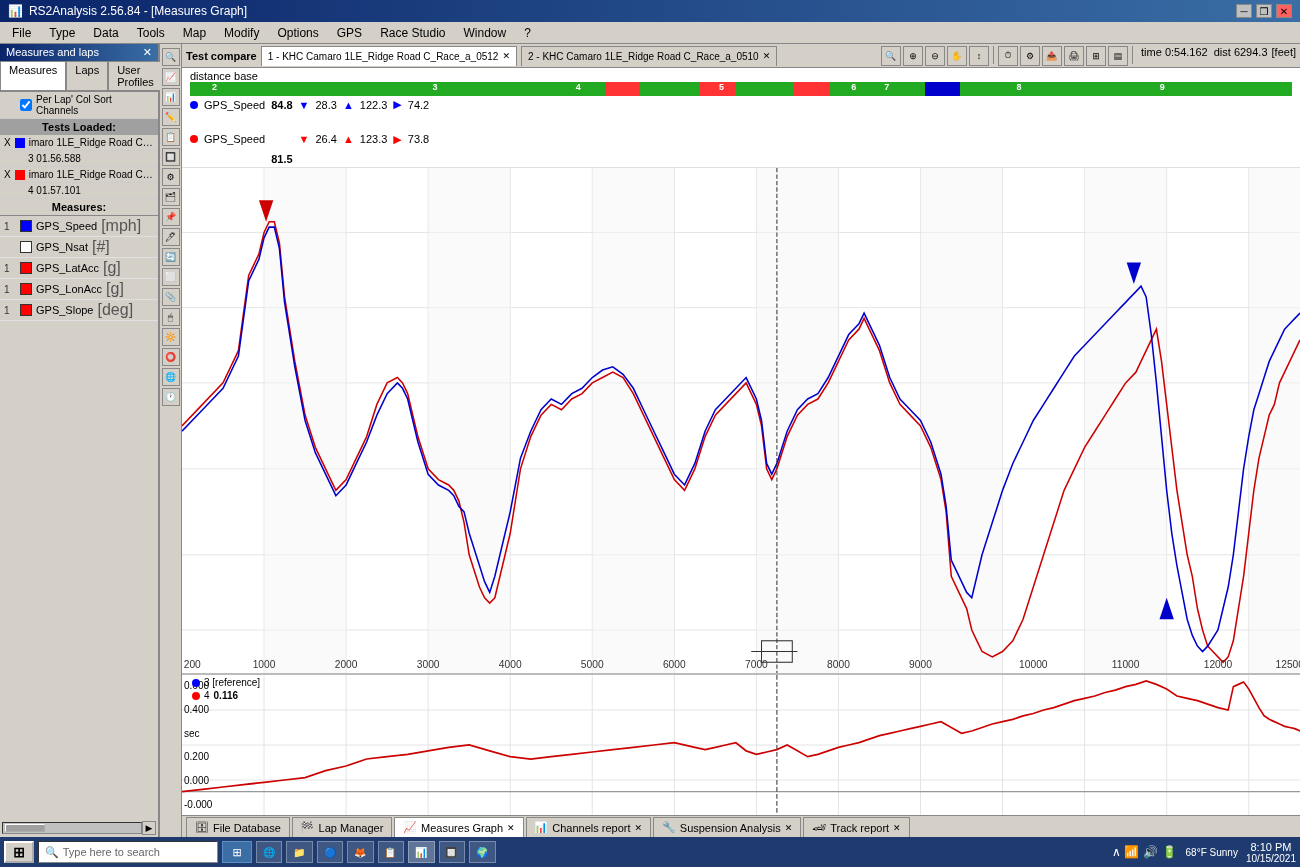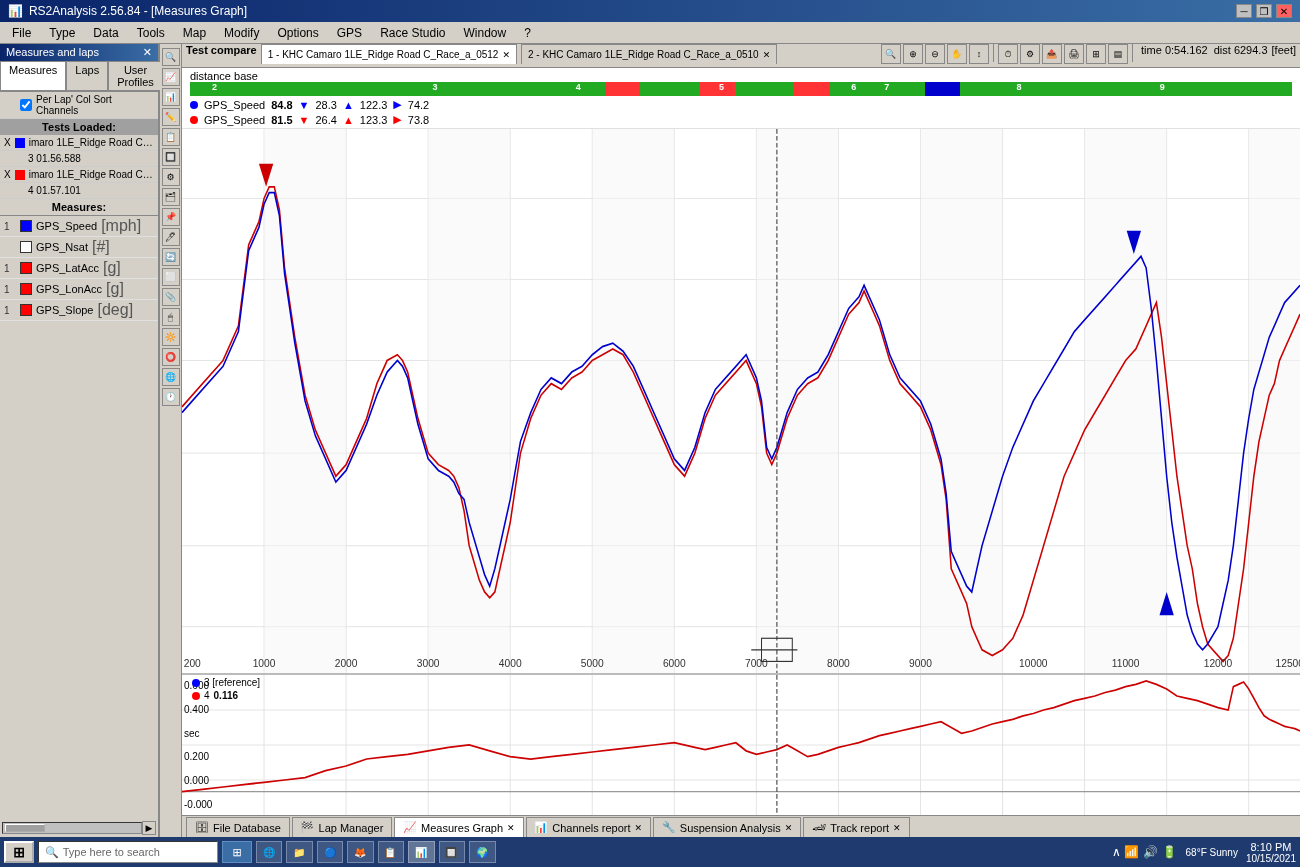--- a/index.html
+++ b/index.html
@@ -58,21 +58,20 @@
       color: white;
       font-size: 11px;
       padding: 2px 6px;
       display: flex;
       justify-content: space-between;
     }
     .panel-tabs {
       display: flex;
       background: #bef264;
       border-bottom: 1px solid #888;
-      text-align: center;
     }
     .panel-tab {
       padding: 2px 8px;
       font-size: 11px;
       border: 1px solid #888;
       cursor: pointer;
       background: #d4d0c8;
     }
     .panel-tab.active { background: white; }
     .lap-col-row {
@@ -351,21 +350,21 @@
     <div class="toolbar-btn">📎</div>
     <div class="toolbar-btn">🖱</div>
     <div class="toolbar-btn">🔆</div>
     <div class="toolbar-btn">⭕</div>
     <div class="toolbar-btn">🌐</div>
     <div class="toolbar-btn">🕐</div>
   </div>
 
   <div class="graph-area">
 
-    <div style="display:flex; align-items:flex-start; background:#d4d0c8; border-bottom:1px solid #888; height:24px; padding:0 4px; gap:4px;">
+    <div style="display:flex; align-items:center; background:#d4d0c8; border-bottom:1px solid #888; height:24px; padding:0 4px; gap:4px;">
       <span style="font-weight:bold; font-size:11px; white-space:nowrap;">Test compare</span>
       <div class="test-tab active">
         <span style="font-size:10px;">1 - KHC Camaro 1LE_Ridge Road C_Race_a_0512</span>
         <span style="font-size:9px; cursor:pointer;">✕</span>
       </div>
       <div class="test-tab">
         <span style="font-size:10px;">2 - KHC Camaro 1LE_Ridge Road C_Race_a_0510</span>
         <span style="font-size:9px; cursor:pointer;">✕</span>
       </div>
       <div style="flex:1;"></div>
@@ -428,21 +427,21 @@
         <span style="color:#0000ff;">▼</span>
         <span>28.3</span>
         <span style="color:#0000ff;">▲</span>
         <span>122.3</span>
         <span style="color:#0000ff;">▶</span>
         <span>74.2</span>
       </div>
       <div style="display:flex; align-items:center; gap:6px;">
         <div style="width:8px;height:8px;background:#ff0000;border-radius:50%;"></div>
         <span>GPS_Speed</span>
-        <span style="font-weight:bold;">81.5</span>
+        <span style="font-weight:bold;margin-top:40px;">81.5</span>
         <span style="color:#ff0000;">▼</span>
         <span>26.4</span>
         <span style="color:#ff0000;">▲</span>
         <span>123.3</span>
         <span style="color:#ff0000;">▶</span>
         <span>73.8</span>
       </div>
     </div>
 
     <div style="flex:1; display:flex; flex-direction:column; background:white; overflow:hidden;">

